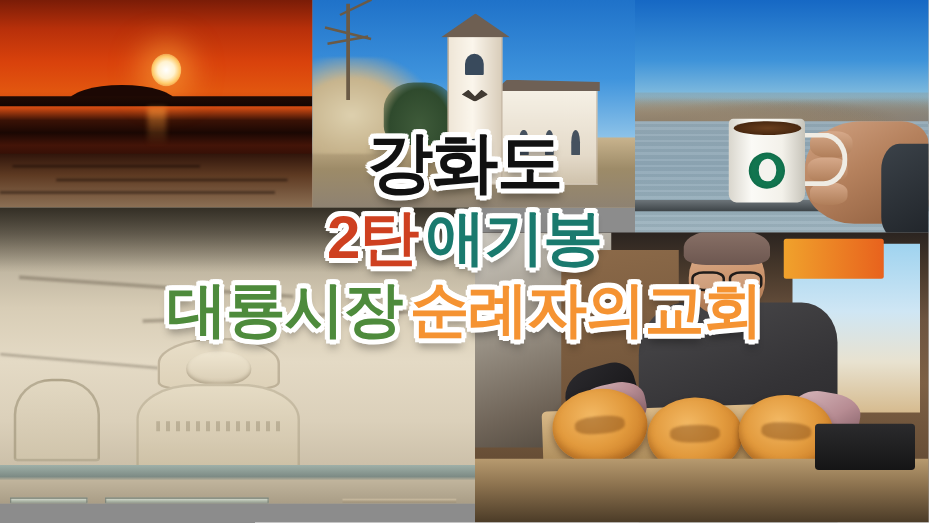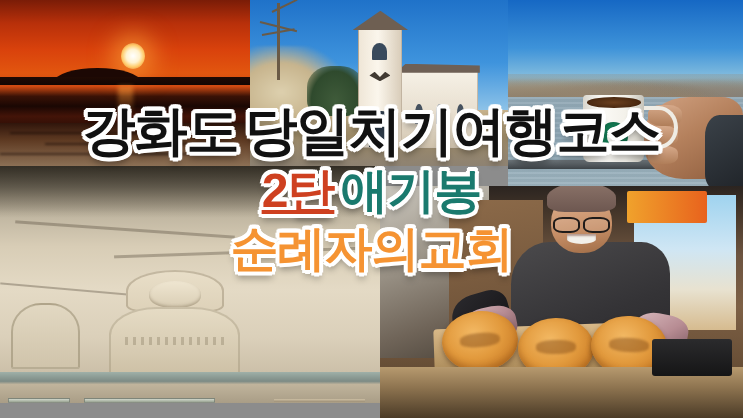--- a/index.html
+++ b/index.html
@@ -377,21 +377,21 @@
     color: #111111;
     text-shadow:
       -3px -3px 0 #fff,  3px -3px 0 #fff,
       -3px  3px 0 #fff,  3px  3px 0 #fff,
       -4px  0   0 #fff,  4px  0   0 #fff,
        0   -4px 0 #fff,  0    4px 0 #fff,
       -2px -4px 0 #fff,  2px -4px 0 #fff,
       -4px -2px 0 #fff,  4px  2px 0 #fff,
        0    6px 7px rgba(0,0,0,0.45);
   }
-  .fill-red   { color: #ce4020; text-decoration: underline; }
+  .fill-red   { color: #ce4020; }
   .fill-teal  { color: #1a7a6e; }
   .fill-blue  { color: #4a62be; }
   .fill-green { color: #4e8b3c; }
   .fill-orange{ color: #f59332; }
   .fill-white { color: #ffffff; }
 
   .ring-white {
     text-shadow:
       -3px -3px 0 #fff,  3px -3px 0 #fff,
       -3px  3px 0 #fff,  3px  3px 0 #fff,
@@ -517,26 +517,26 @@
         <i></i>
       </div>
     <div class="counter"></div>
     <div class="bin"></div>
   </div>
 
   <div class="title-stack">
 
     <div class="line line1">
       <span class="seg out-white">강화도</span>
-      <span class="seg out-white">당일치기여행코스</span>
     </div>
 
     <div class="line line2">
       <span class="seg fill-red ring-white">2탄</span>
       <span class="seg fill-teal ring-white">애기봉</span>
     </div>
 
     <div class="line line3">
+      <span class="seg fill-green ring-white">대룡시장</span>
       <span class="seg fill-orange ring-white">순례자의교회</span>
     </div>
 
   </div>
 </div>
 
 </body></html>

